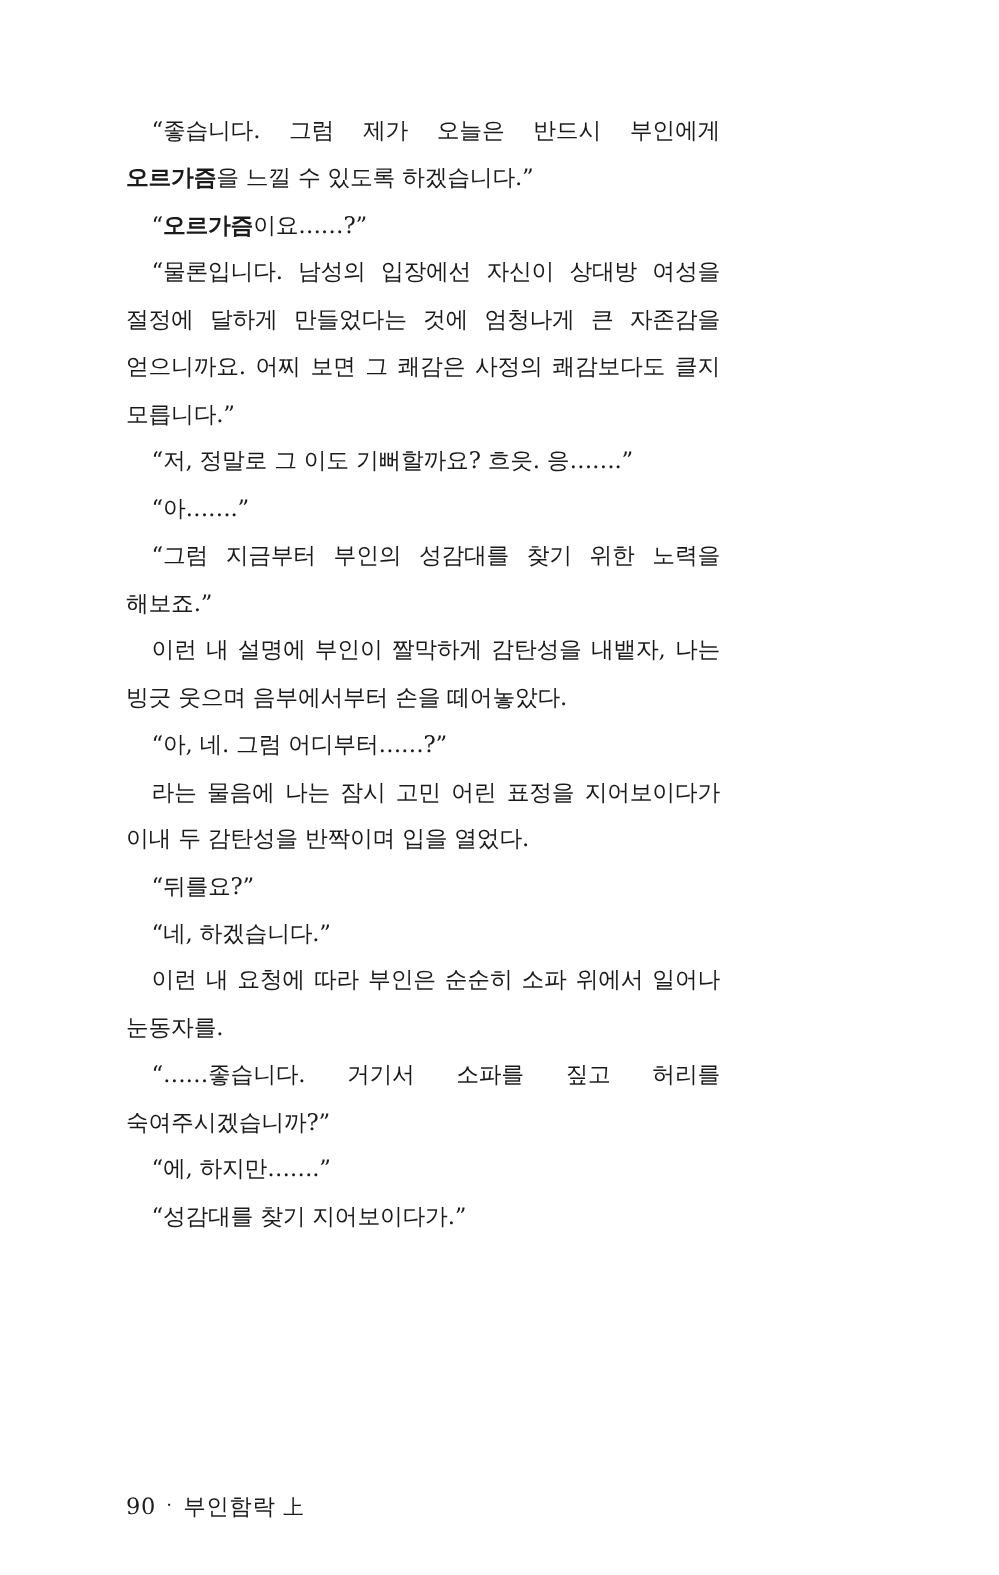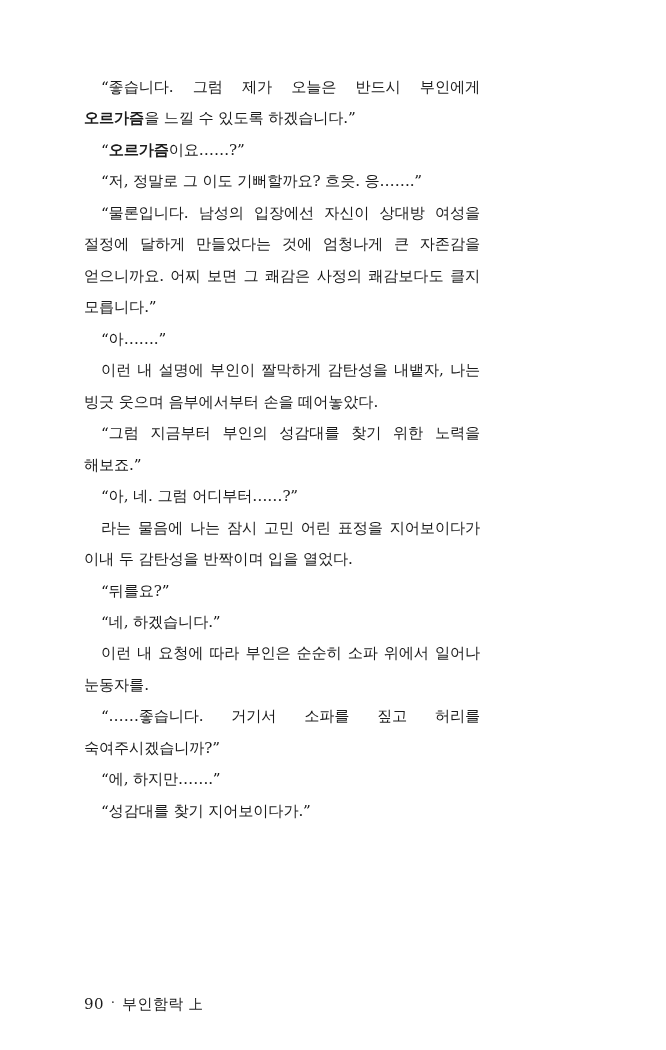--- a/index.html
+++ b/index.html
@@ -55,25 +55,25 @@
     font-size: 13.5px;
   }
 </style>
 </head>
 <body>
 
 <div class="page">
   <div class="body-text" id="text-body">
       <p class="para"><span>“좋습니다. 그럼 제가 오늘은 반드시 부인에게 </span><span class="b">오르가즘</span><span>을 느낄 수 있도록 하겠습니다.”</span></p>
       <p class="para"><span>“</span><span class="b">오르가즘</span><span>이요……?”</span></p>
+      <p class="para"><span>“물론입니다. 남성의 입장에선 자신이 상대방 여성을 절정에 달하게 만들었다는 것에 엄청나게 큰 자존감을 얻으니까요. 어찌 보면 그 쾌감은 사정의 쾌감보다도 클지 모릅니다.”</span></p>
       <p class="para"><span>“저, 정말로 그 이도 기뻐할까요? 흐읏. 응…….”</span></p>
-      <p class="para"><span>“물론입니다. 남성의 입장에선 자신이 상대방 여성을 절정에 달하게 만들었다는 것에 엄청나게 큰 자존감을 얻으니까요. 어찌 보면 그 쾌감은 사정의 쾌감보다도 클지 모릅니다.”</span></p>
       <p class="para"><span>“아…….”</span></p>
+      <p class="para"><span>“그럼 지금부터 부인의 성감대를 찾기 위한 노력을 해보죠.”</span></p>
       <p class="para"><span>이런 내 설명에 부인이 짤막하게 감탄성을 내뱉자, 나는 빙긋 웃으며 음부에서부터 손을 떼어놓았다.</span></p>
-      <p class="para"><span>“그럼 지금부터 부인의 성감대를 찾기 위한 노력을 해보죠.”</span></p>
       <p class="para"><span>“아, 네. 그럼 어디부터……?”</span></p>
       <p class="para"><span>라는 물음에 나는 잠시 고민 어린 표정을 지어보이다가 이내 두 감탄성을 반짝이며 입을 열었다.</span></p>
       <p class="para"><span>“뒤를요?”</span></p>
       <p class="para"><span>“네, 하겠습니다.”</span></p>
       <p class="para"><span>이런 내 요청에 따라 부인은 순순히 소파 위에서 일어나 눈동자를.</span></p>
       <p class="para"><span>“……좋습니다. 거기서 소파를 짚고 허리를 숙여주시겠습니까?”</span></p>
       <p class="para"><span>“에, 하지만…….”</span></p>
       <p class="para"><span>“성감대를 찾기 지어보이다가.”</span></p>
     </div>
 

